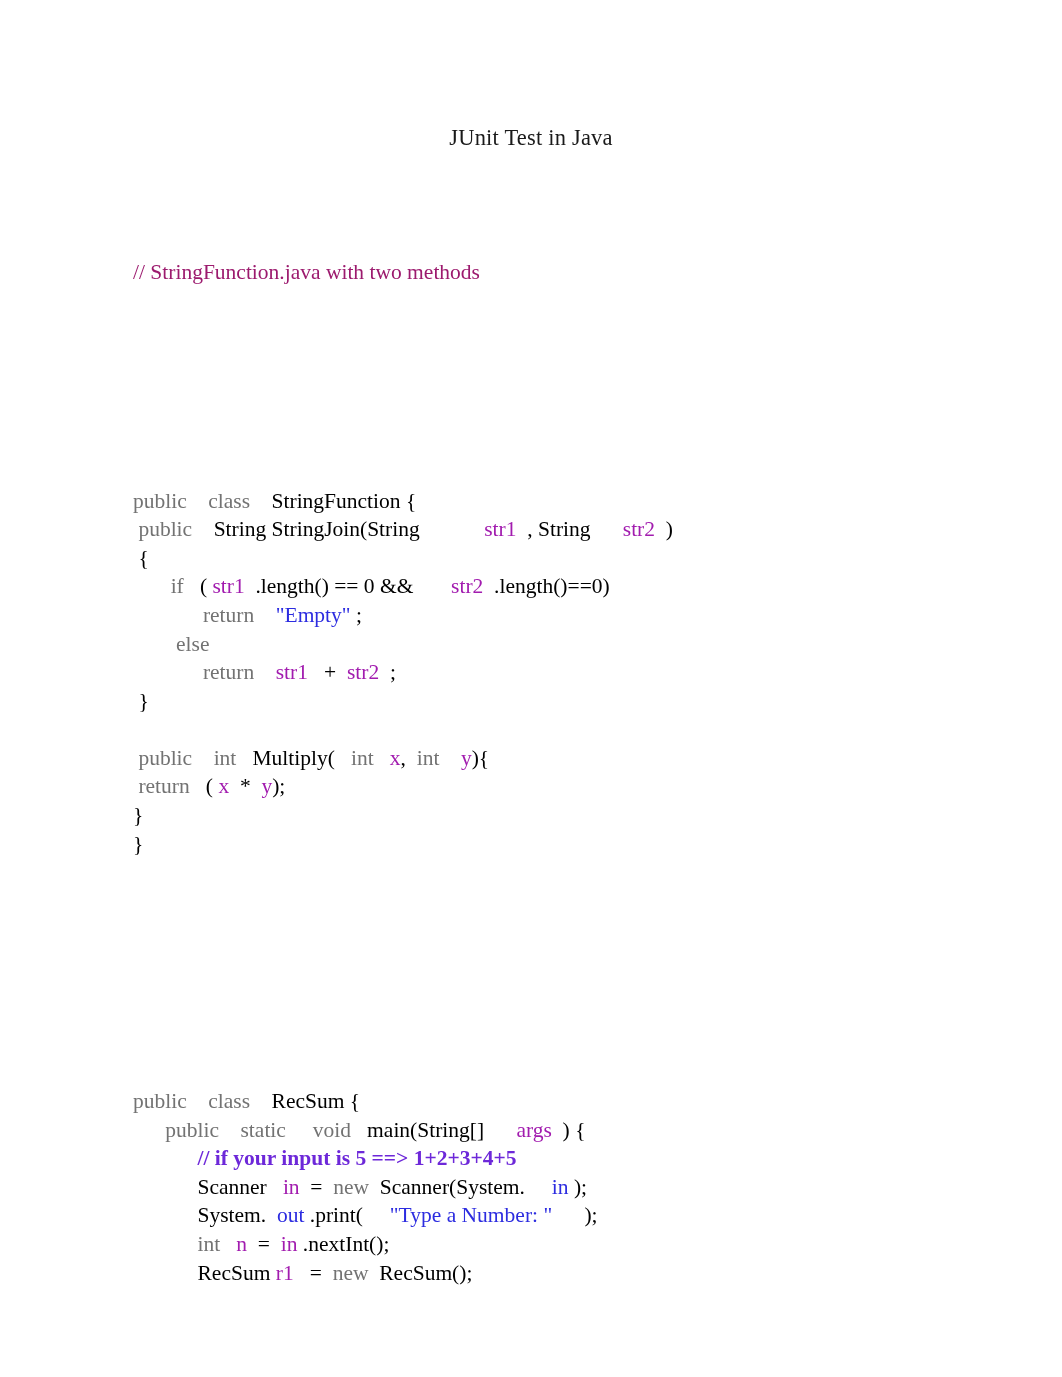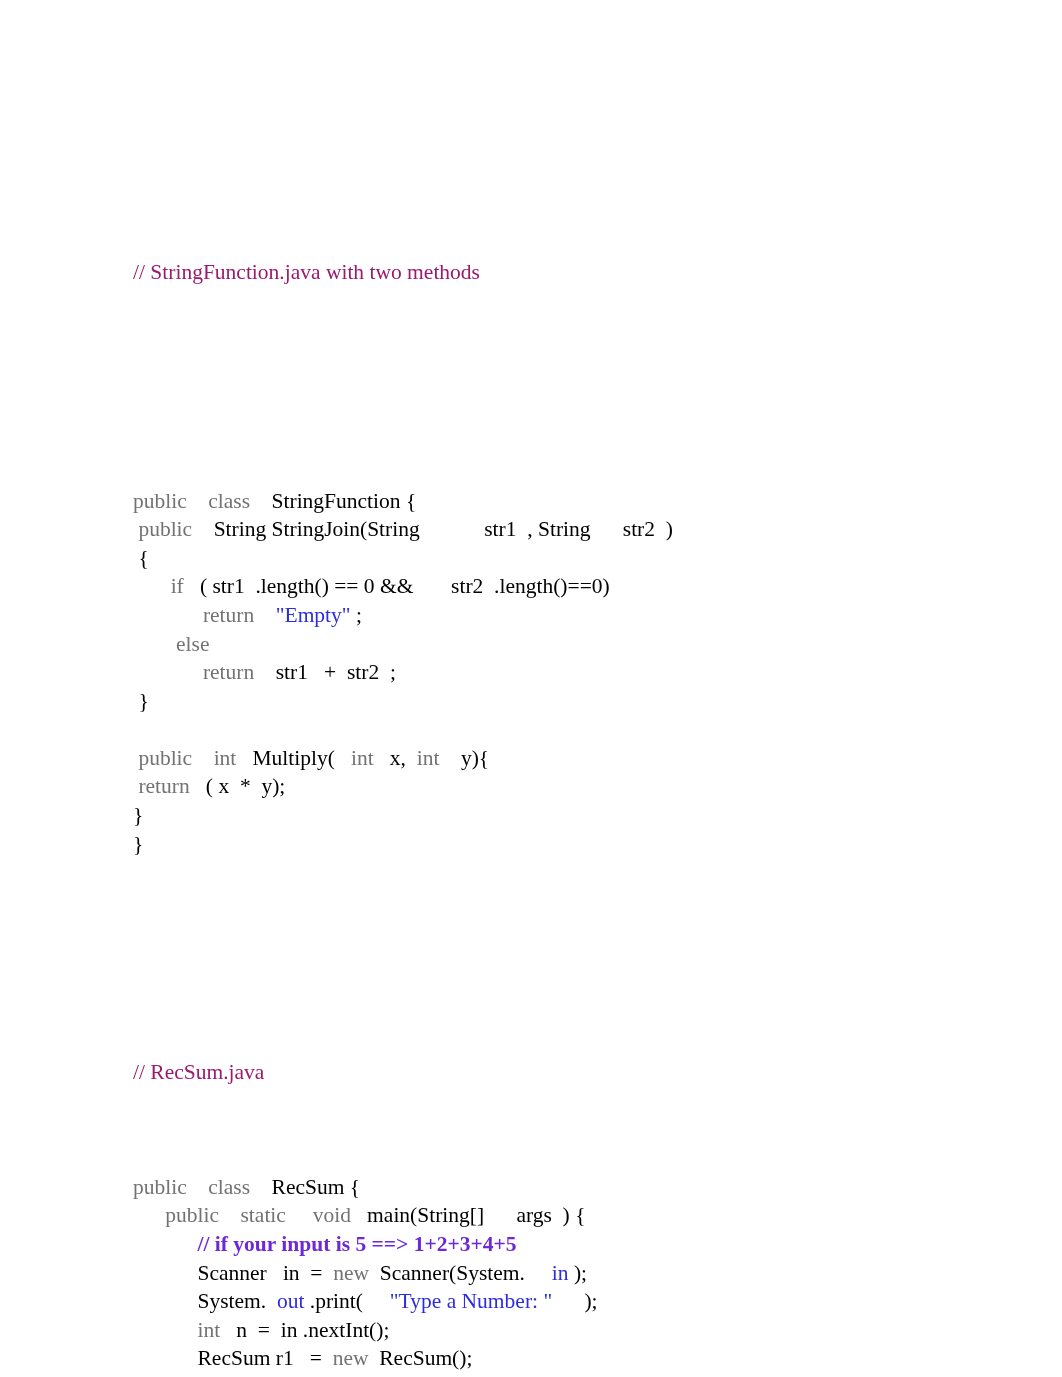--- a/index.html
+++ b/index.html
@@ -47,42 +47,42 @@
     white-space: pre;
     min-height: 28.6px;
     margin-left: 13px;
   }
   .blank {
     min-height: 28.6px;
     display: block;
   }
   
   .kw   { color: #737373; }
-  .var  { color: #000000; }
+  .var  { color: #a21caf; }
   .str  { color: #2c2ce0; }
   .fld  { color: #2c2ce0; }
   .cmt  { color: #6d28d9; font-weight: bold; }
   .cmt-file { color: #9c1a6e; }
   .pln  { color: #000000; }
 </style>
 </head>
 <body>
 
 <div class="page">
 
+  <div class="doc-title">JUnit Test in Java</div>
 
   <div class="code-area">
 
     <div class="line cmt-file">// StringFunction.java with two methods</div>
 
     <div class="blank"></div>
 
     <div id="listing1-lines"><div class="line"><span class="kw">public</span><span class="pln">    </span><span class="kw">class</span><span class="pln">    </span><span class="pln">StringFunction {</span></div><div class="line"><span class="pln"> </span><span class="kw">public</span><span class="pln">    </span><span class="pln">String StringJoin(String</span><span class="pln">            </span><span class="var">str1</span><span class="pln">  , String</span><span class="pln">      </span><span class="var">str2</span><span class="pln">  )</span></div><div class="line"><span class="pln"> {</span></div><div class="line"><span class="pln">       </span><span class="kw">if</span><span class="pln">   ( </span><span class="var">str1</span><span class="pln">  .length() == 0 &amp;&amp;</span><span class="pln">       </span><span class="var">str2</span><span class="pln">  .length()==0)</span></div><div class="line"><span class="pln">             </span><span class="kw">return</span><span class="pln">    </span><span class="str">"Empty"</span><span class="pln"> ;</span></div><div class="line"><span class="pln">        </span><span class="kw">else</span></div><div class="line"><span class="pln">             </span><span class="kw">return</span><span class="pln">    </span><span class="var">str1</span><span class="pln">   +  </span><span class="var">str2</span><span class="pln">  ;</span></div><div class="line"><span class="pln"> }</span></div><div class="line blank">&nbsp;</div><div class="line"><span class="pln"> </span><span class="kw">public</span><span class="pln">    </span><span class="kw">int</span><span class="pln">   Multiply(   </span><span class="kw">int</span><span class="pln">   </span><span class="var">x</span><span class="pln">,  </span><span class="kw">int</span><span class="pln">    </span><span class="var">y</span><span class="pln">){</span></div><div class="line"><span class="pln"> </span><span class="kw">return</span><span class="pln">   ( </span><span class="var">x</span><span class="pln">  *  </span><span class="var">y</span><span class="pln">);</span></div><div class="line"><span class="pln">}</span></div><div class="line"><span class="pln">}</span></div></div>
 
     <div class="blank"></div>
 
-    <div class="line cmt-file">// RecSum.java</div>
 
     <div id="listing2-lines"><div class="line"><span class="kw">public</span><span class="pln">    </span><span class="kw">class</span><span class="pln">    </span><span class="pln">RecSum {</span></div><div class="line"><span class="pln">      </span><span class="kw">public</span><span class="pln">    </span><span class="kw">static</span><span class="pln">     </span><span class="kw">void</span><span class="pln">   main(String[]</span><span class="pln">      </span><span class="var">args</span><span class="pln">  ) {</span></div><div class="line"><span class="pln">            </span><span class="cmt">// if your input is 5 ==&gt; 1+2+3+4+5</span></div><div class="line"><span class="pln">            </span><span class="pln">Scanner</span><span class="pln">   </span><span class="var">in</span><span class="pln">  =  </span><span class="kw">new</span><span class="pln">  Scanner(System.</span><span class="pln">     </span><span class="fld">in</span><span class="pln"> );</span></div><div class="line"><span class="pln">            </span><span class="pln">System.</span><span class="pln">  </span><span class="fld">out</span><span class="pln"> .print(     </span><span class="str">"Type a Number: "</span><span class="pln">      );</span></div><div class="line"><span class="pln">            </span><span class="kw">int</span><span class="pln">   </span><span class="var">n</span><span class="pln">  =  </span><span class="var">in</span><span class="pln"> .nextInt();</span></div><div class="line"><span class="pln">            </span><span class="pln">RecSum </span><span class="var">r1</span><span class="pln">   =  </span><span class="kw">new</span><span class="pln">  RecSum();</span></div><div class="line blank">&nbsp;</div></div>
 
   </div>
 
 </div>
 
 </body></html>

